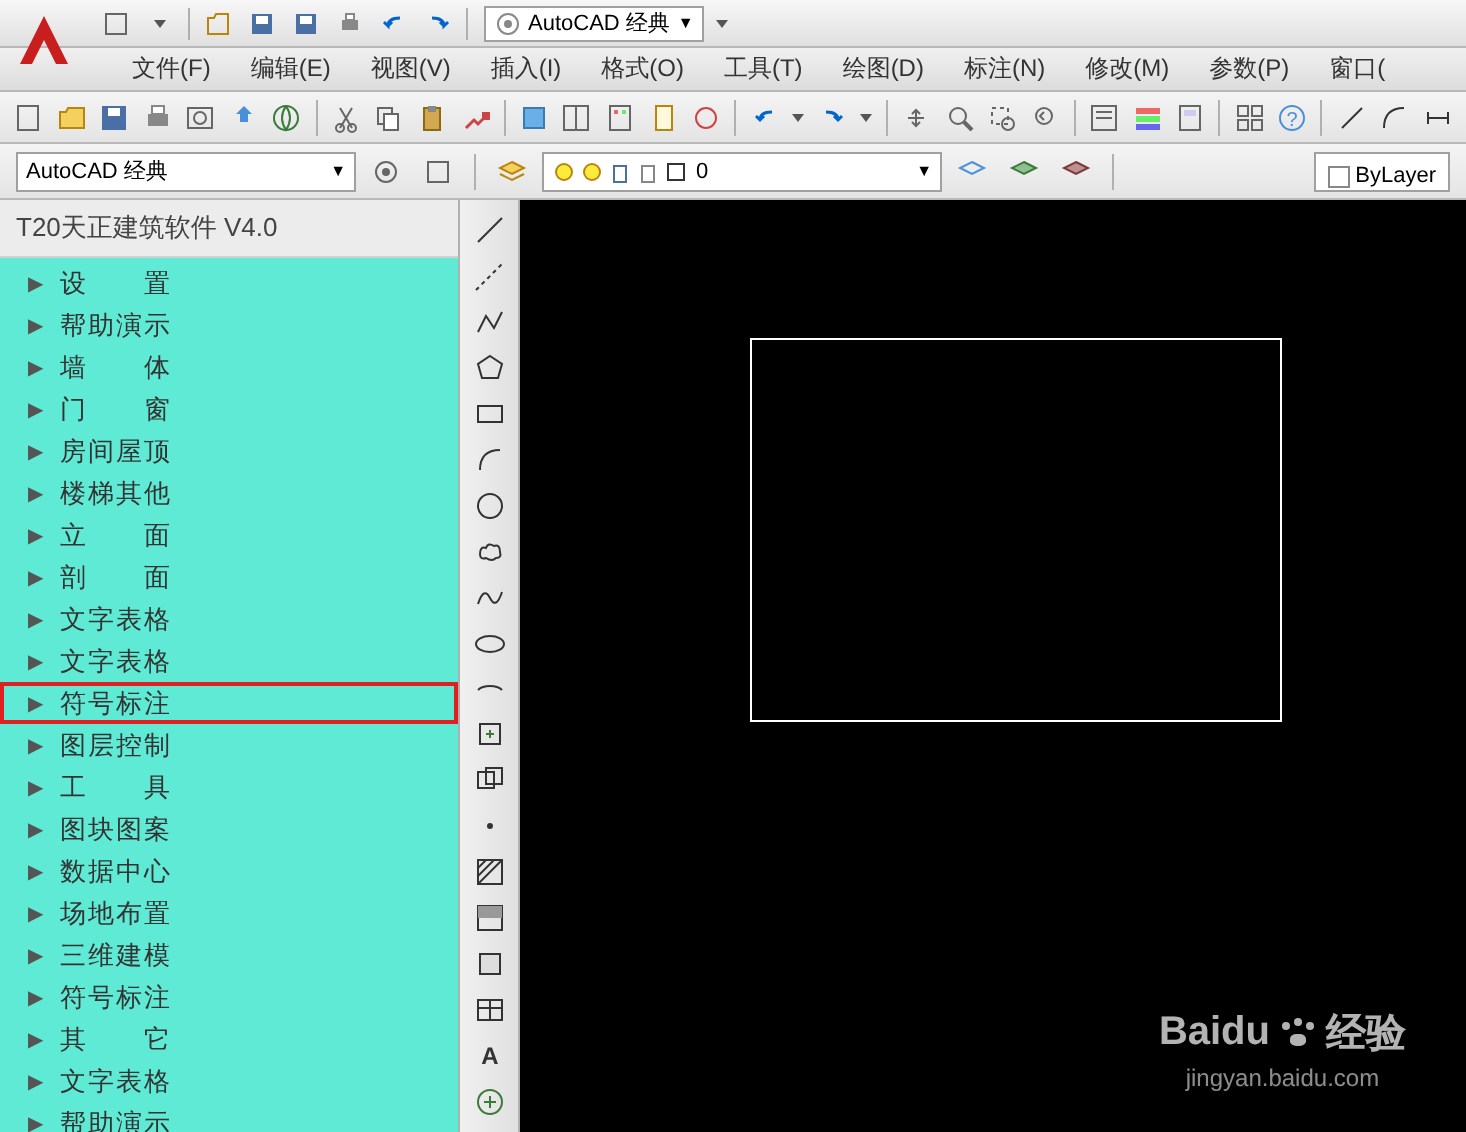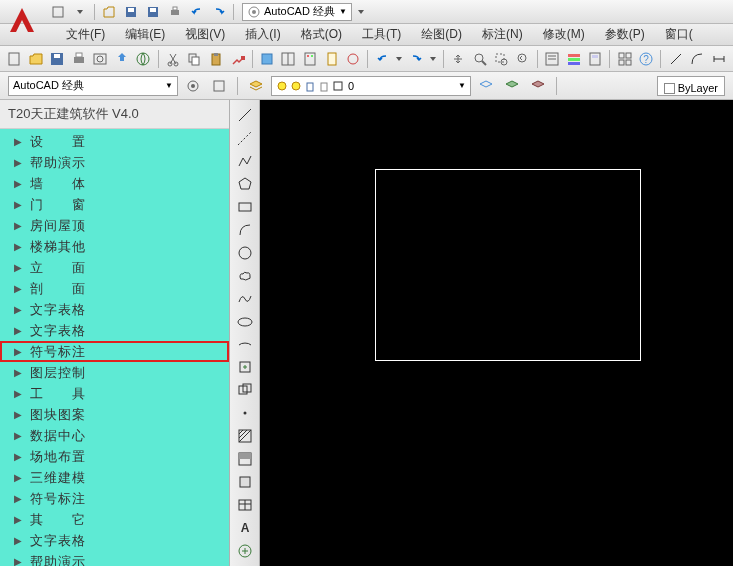--- a/index.html
+++ b/index.html
@@ -607,14 +607,27 @@
     <div class="draw-btn">
         <svg width="18" height="18">
           <circle cx="9" cy="9" r="6" fill="none" stroke="#3A7A3A"></circle>
           <path d="M6 9 L12 9 M9 6 L9 12" stroke="#3A7A3A"></path>
         </svg>
       </div>
   </div>
 
   <div class="canvas">
     <div class="rect-shape"></div>
+    <div class="watermark">
+      <div class="watermark-top">
+        <span style="font-family:Arial">Baidu</span>
+        <div class="paw">
+          <div class="paw-dot" style="left:2px;top:2px"></div>
+          <div class="paw-dot" style="left:8px;top:0px"></div>
+          <div class="paw-dot" style="left:14px;top:2px"></div>
+          <div class="paw-dot" style="left:6px;top:8px;width:8px;height:6px;border-radius:40%"></div>
+        </div>
+        <span>经验</span>
+      </div>
+      <div class="watermark-bottom">jingyan.baidu.com</div>
+    </div>
   </div>
 </div>
 
 </body></html>

